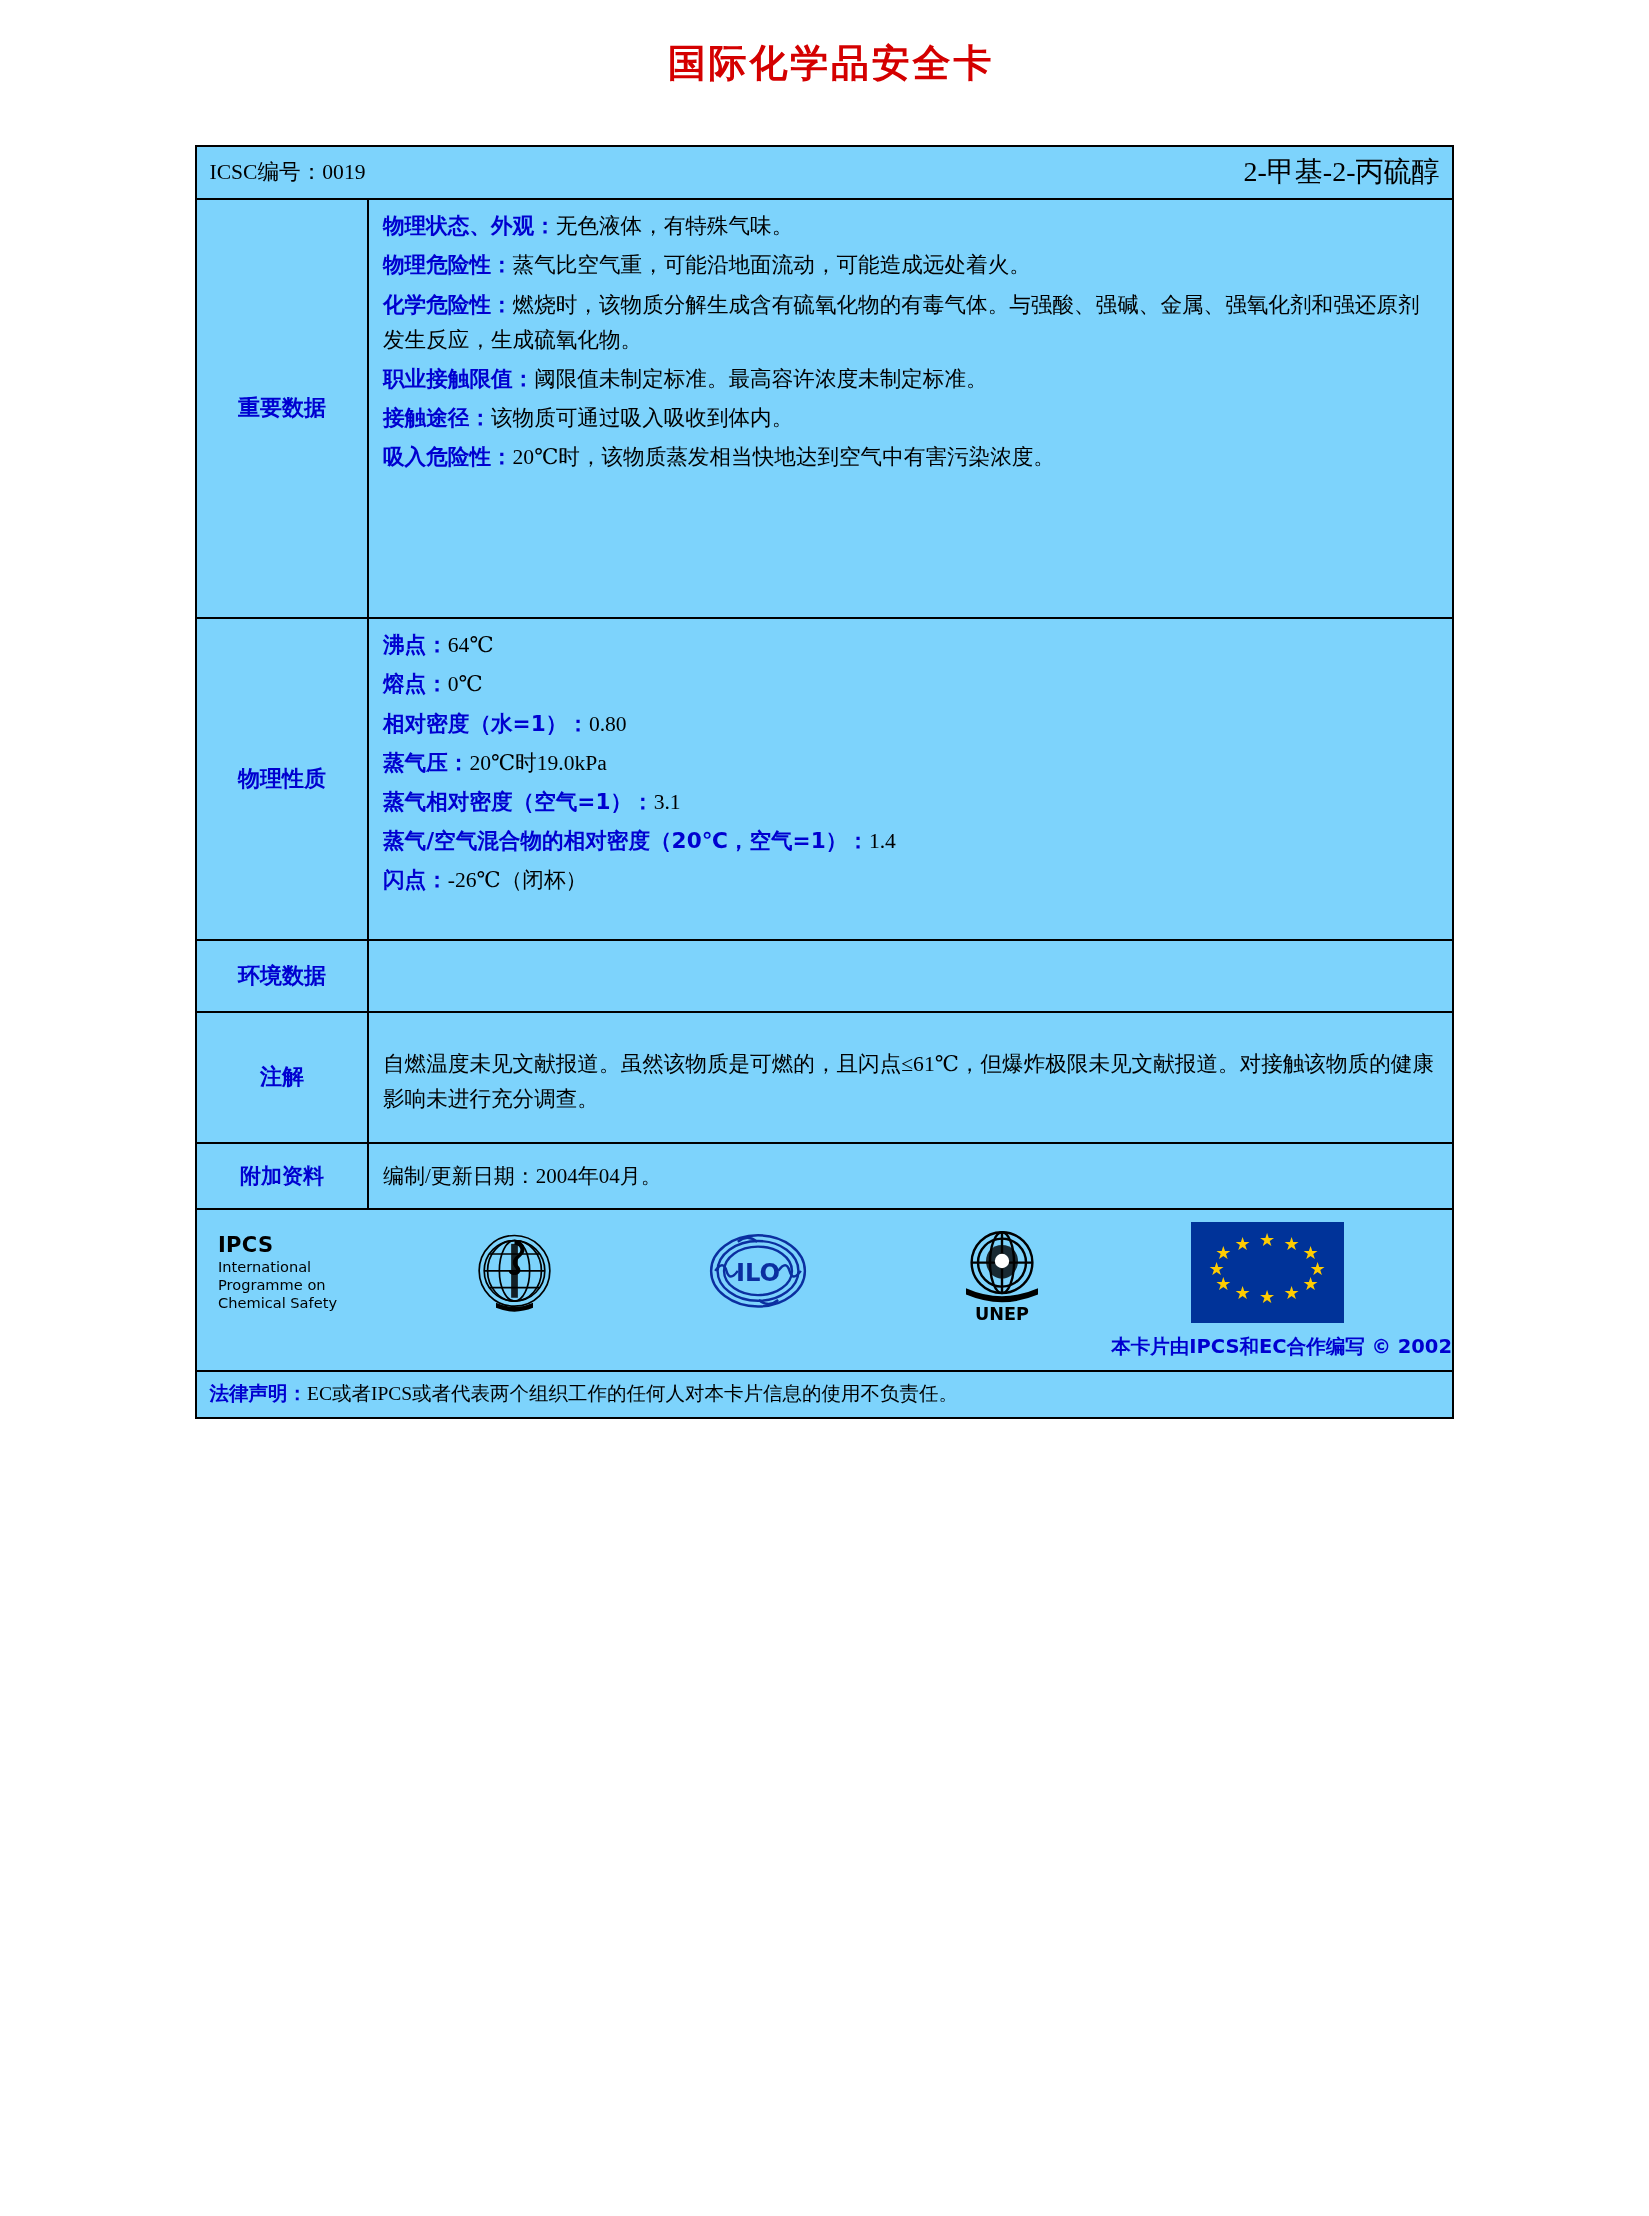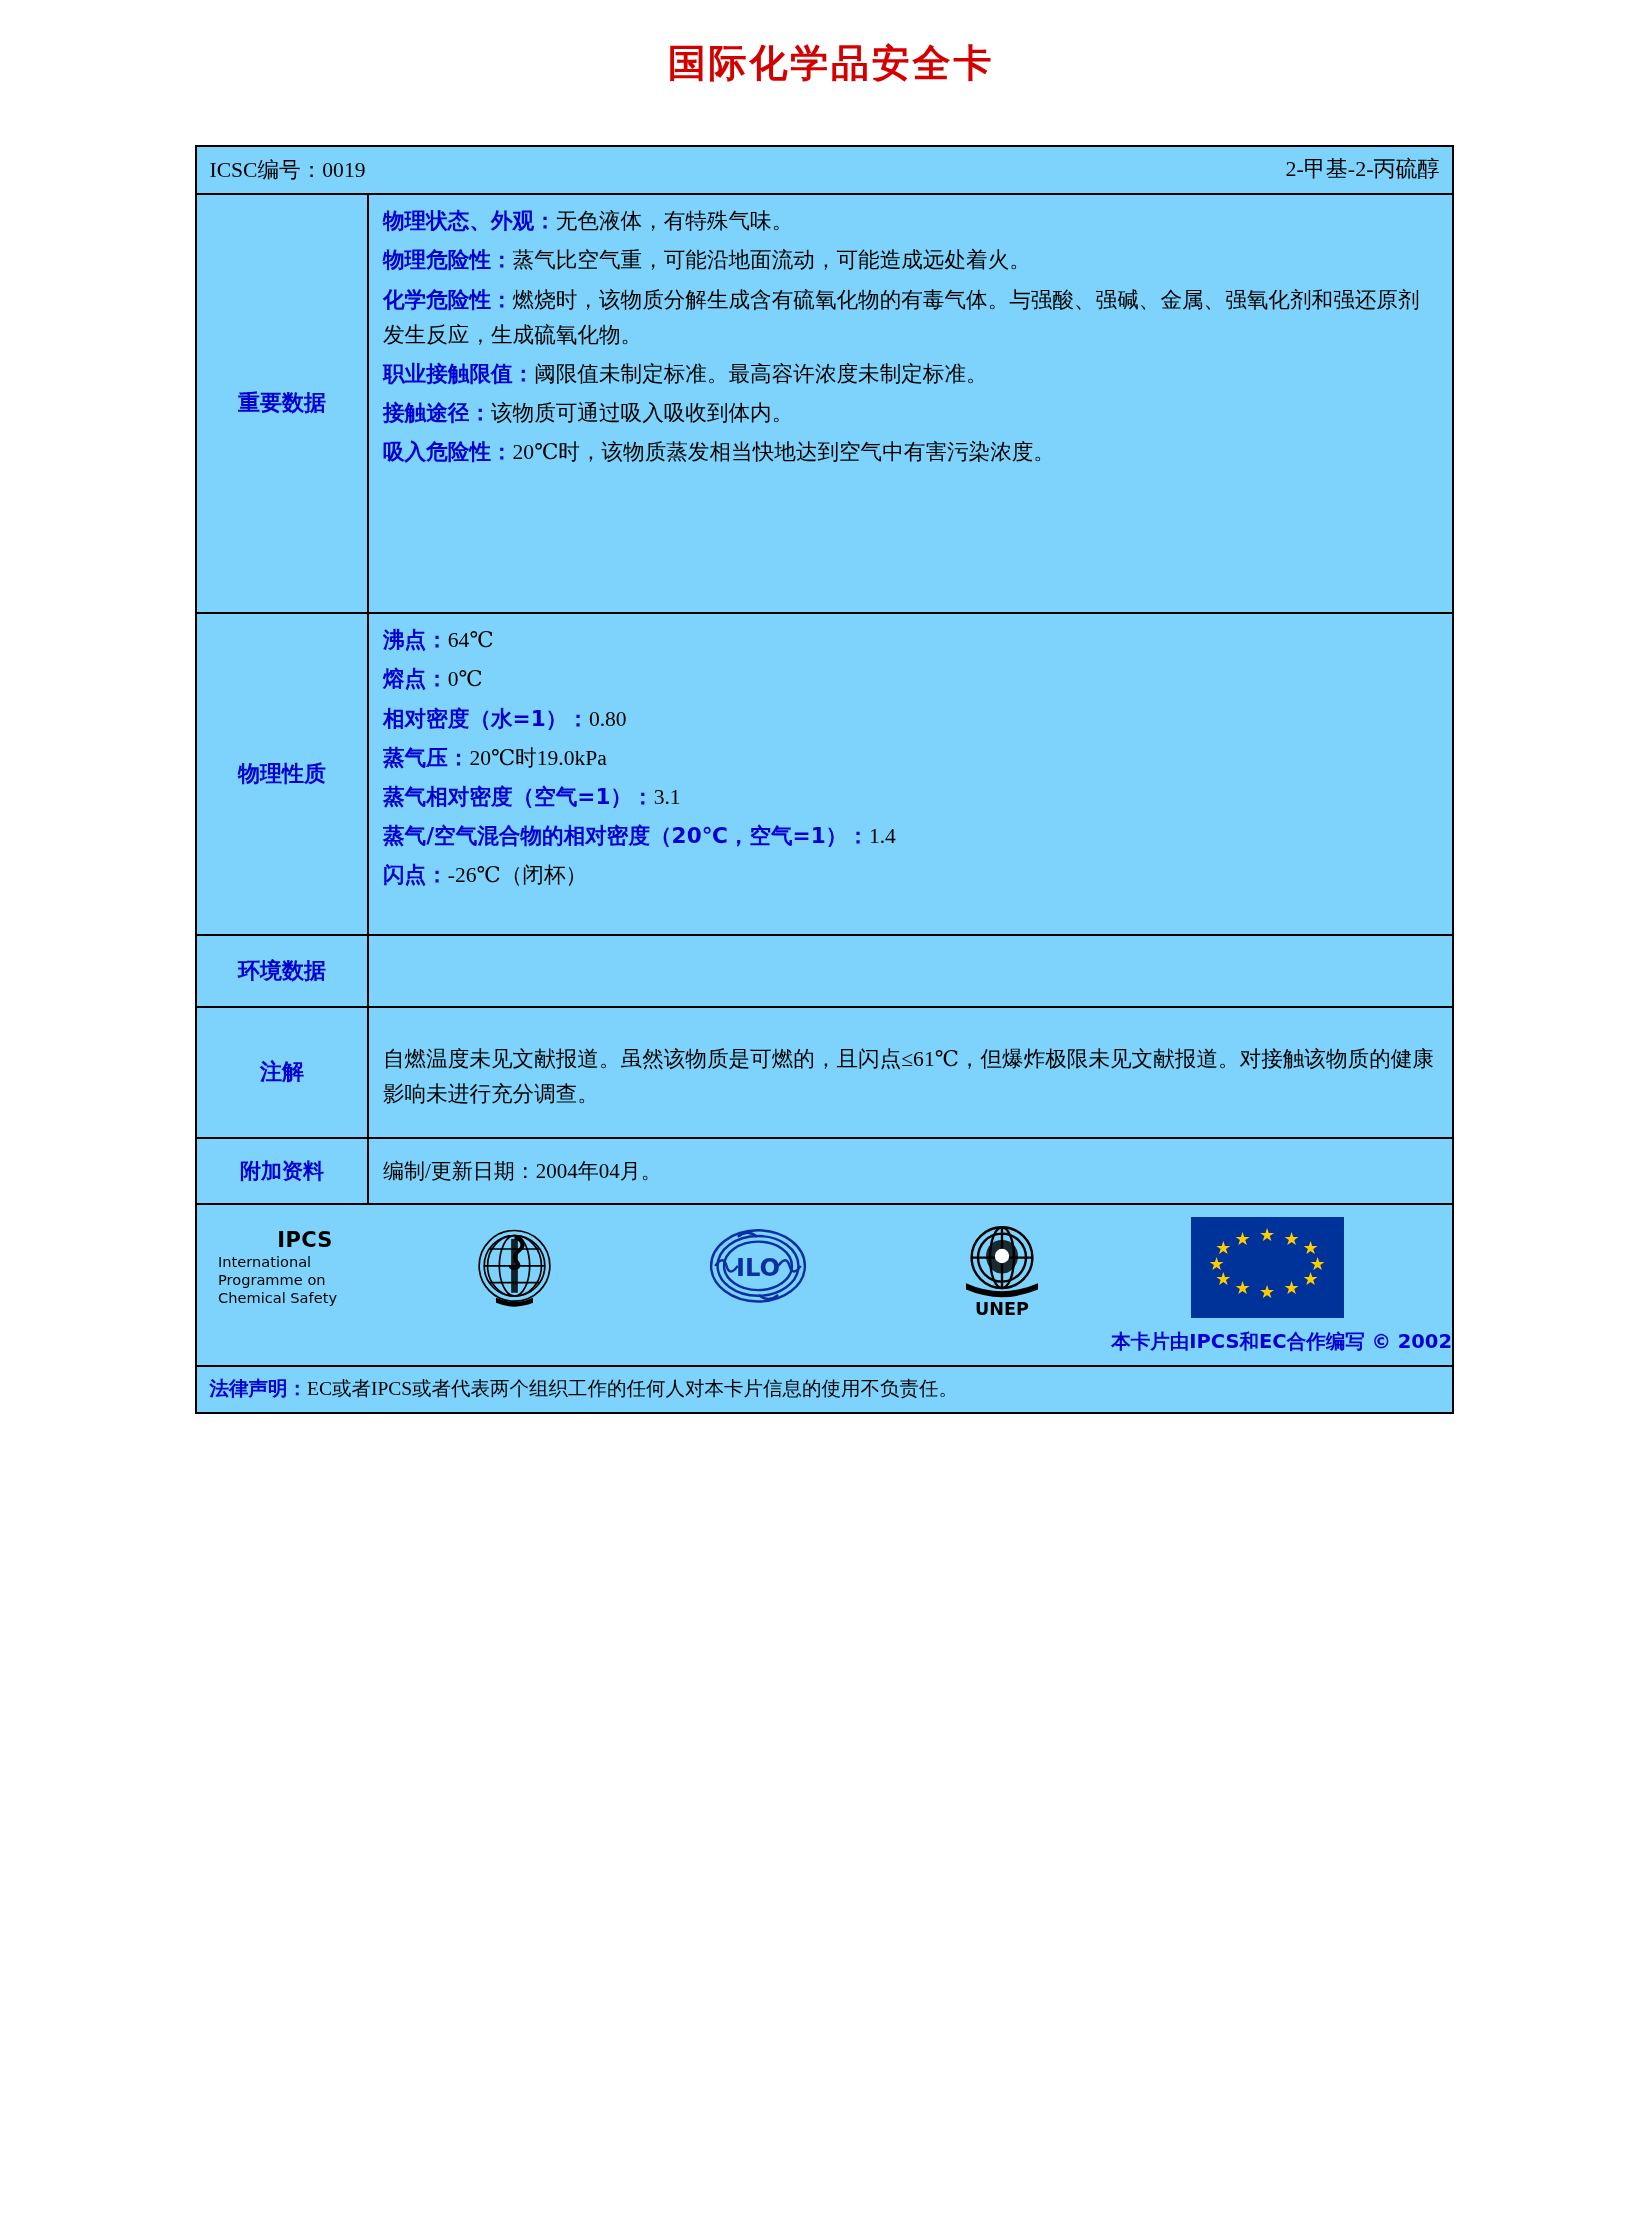--- a/index.html
+++ b/index.html
@@ -50,21 +50,21 @@
     padding: 5.6px 12.5px 7px 12.5px;
     border-bottom: 2.1px solid #000;
     font-size: 21.6px;
     min-height: 33px;
   }
   .hdr-left {
     flex: 0 0 auto;
   }
   .hdr-right {
     margin-left: auto;
-    font-size: 22px;
+    font-size: 28px;
   }
   .label-cell {
     flex: 0 0 172px;
     border-right: 2.1px solid #000;
     color: #0000d0;
     font-family: "DejaVu Sans", "Liberation Sans", sans-serif;
     font-weight: bold;
     font-size: 21px;
     display: flex;
     align-items: center;
@@ -117,21 +117,20 @@
     flex: 0 0 174px;
     font-family: "DejaVu Sans", "Liberation Sans", sans-serif;
     color: #000;
     padding-left: 7px;
   }
   .ipcs-block .big {
     font-weight: bold;
     font-size: 21px;
     letter-spacing: 0.3px;
     margin-bottom: 1px;
-    text-align: center;
   }
   .ipcs-block .small {
     font-size: 14.6px;
     line-height: 1.25;
   }
   .logos {
     flex: 1 1 auto;
     display: flex;
     align-items: center;
     justify-content: space-around;

